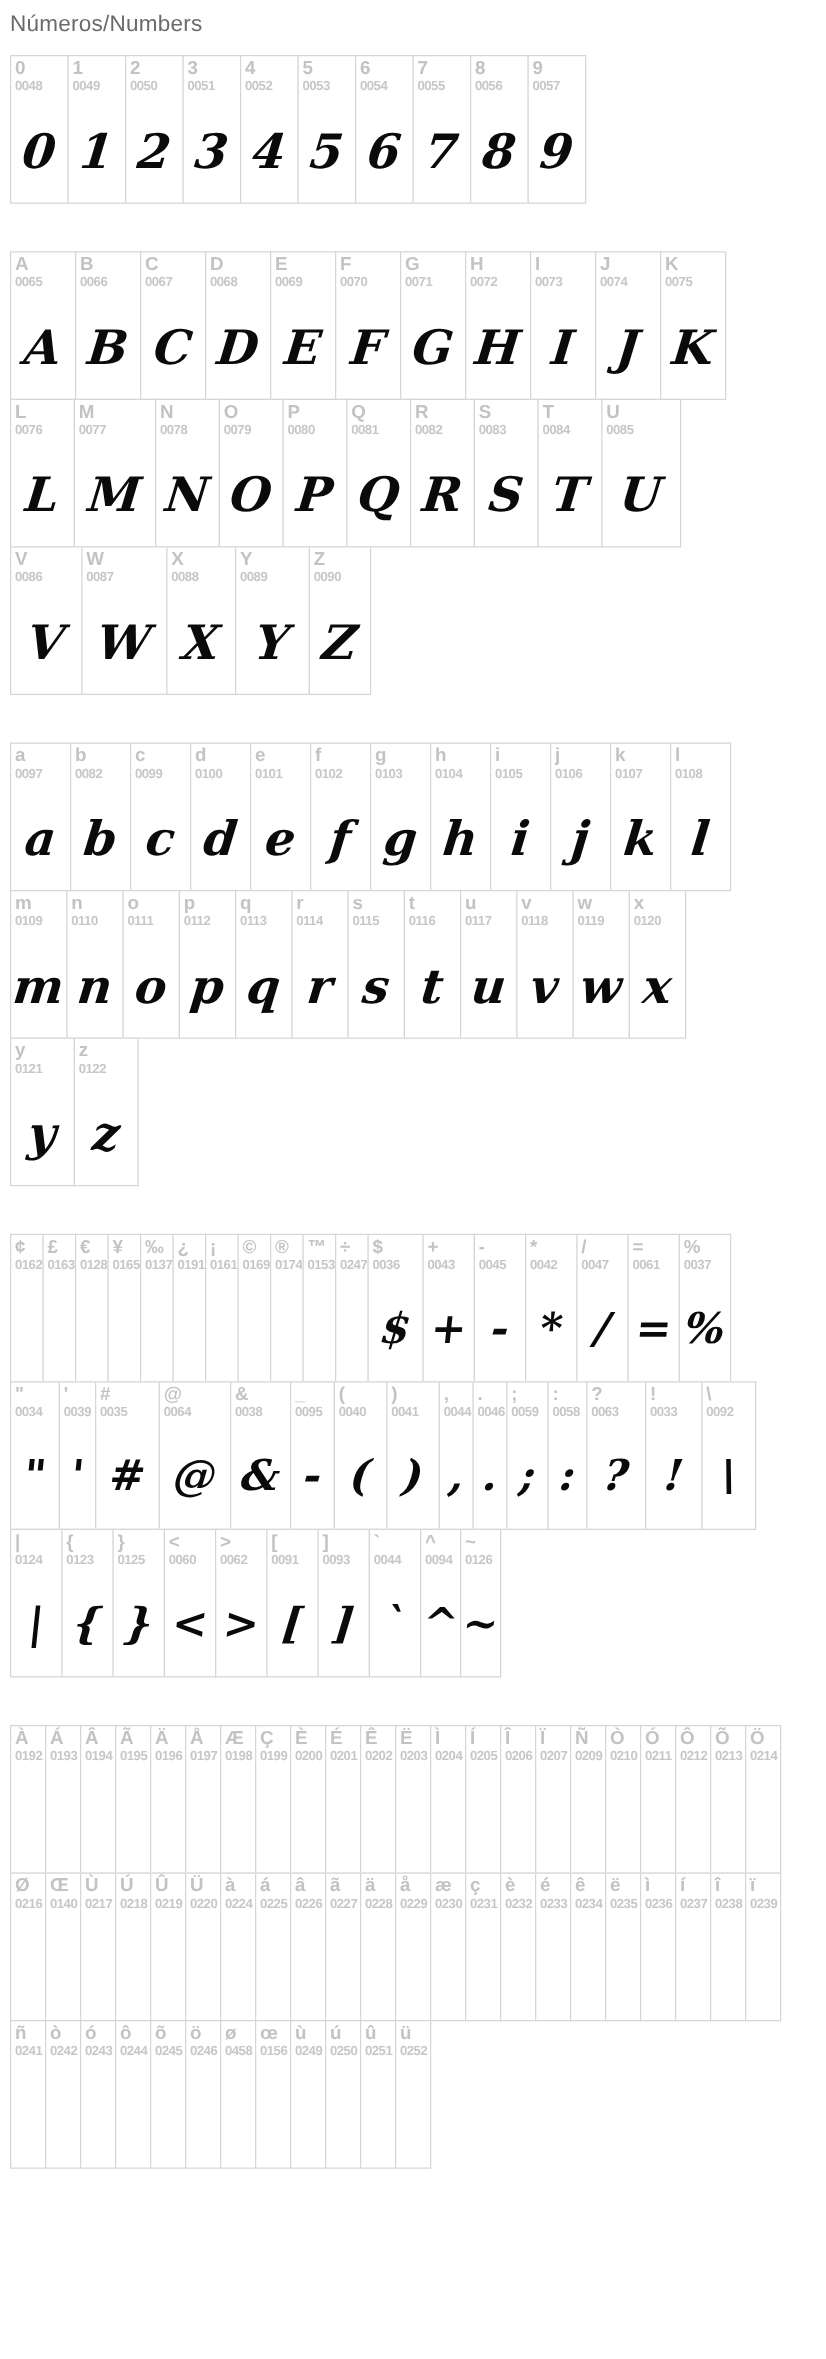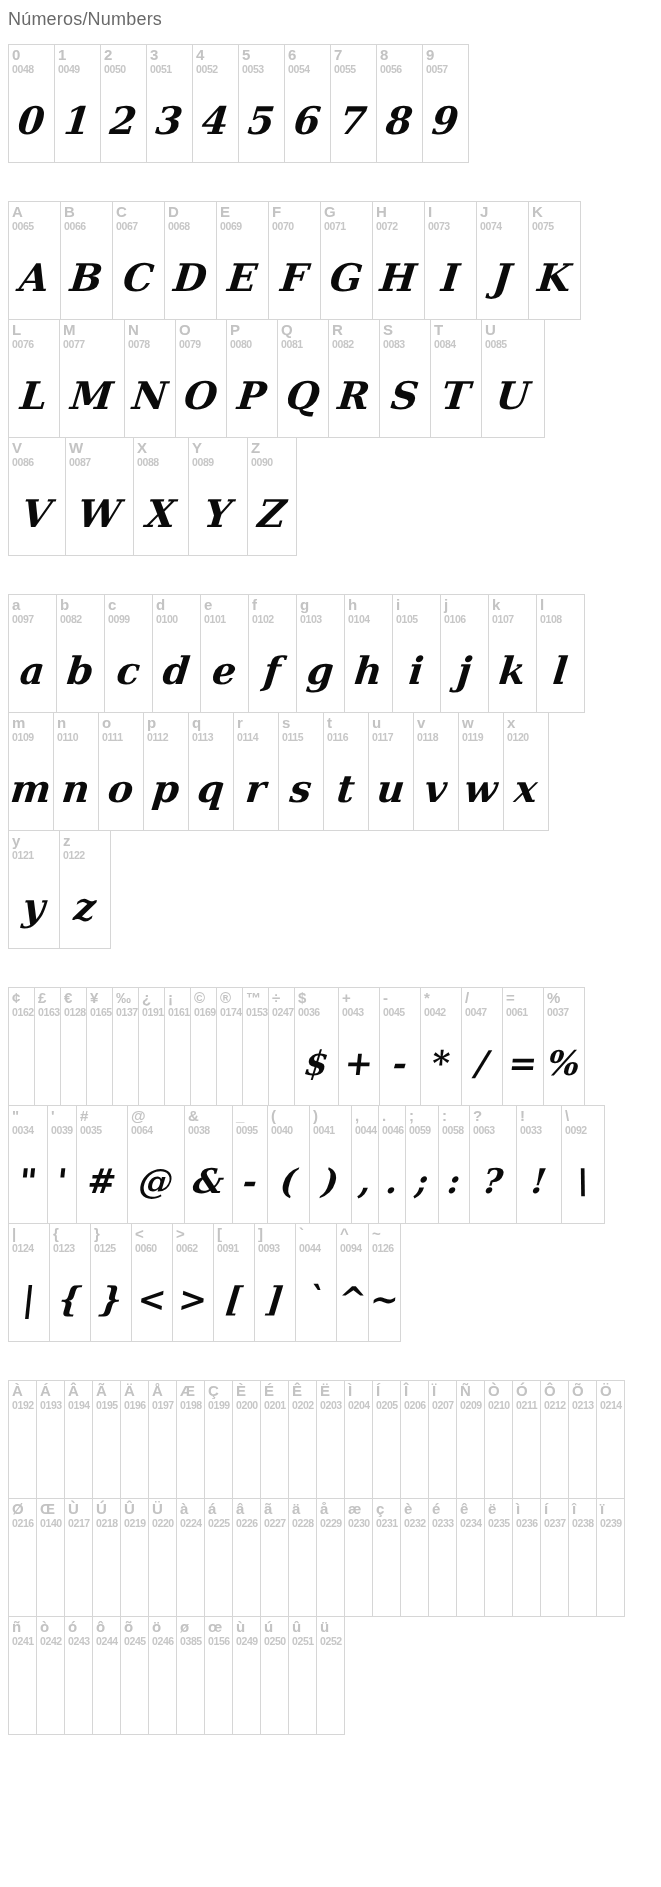--- a/index.html
+++ b/index.html
@@ -1180,21 +1180,21 @@
           <div class="cell">
             <div class="cell-head">
               <div class="cell-label">ö</div>
               <div class="cell-code">0246</div>
             </div>
             <div class="cell-glyph"></div>
           </div>
           <div class="cell">
             <div class="cell-head">
               <div class="cell-label">ø</div>
-              <div class="cell-code">0385</div>
+              <div class="cell-code">0458</div>
             </div>
             <div class="cell-glyph"></div>
           </div>
           <div class="cell">
             <div class="cell-head">
               <div class="cell-label">œ</div>
               <div class="cell-code">0156</div>
             </div>
             <div class="cell-glyph"></div>
           </div>

